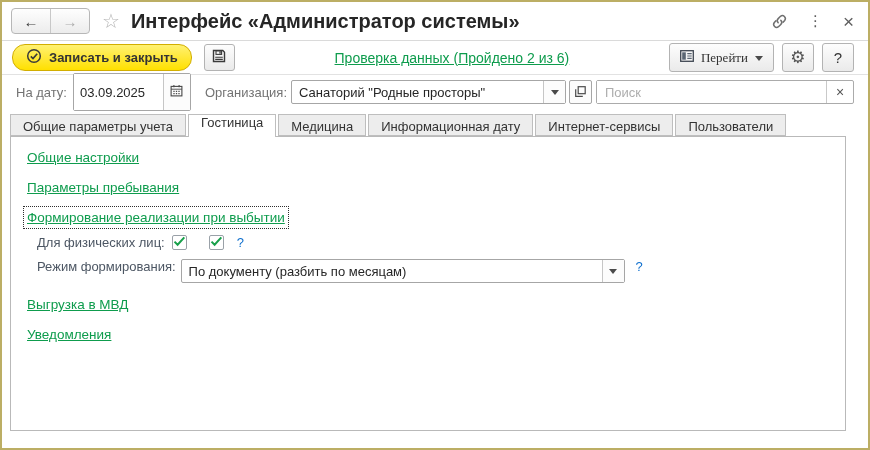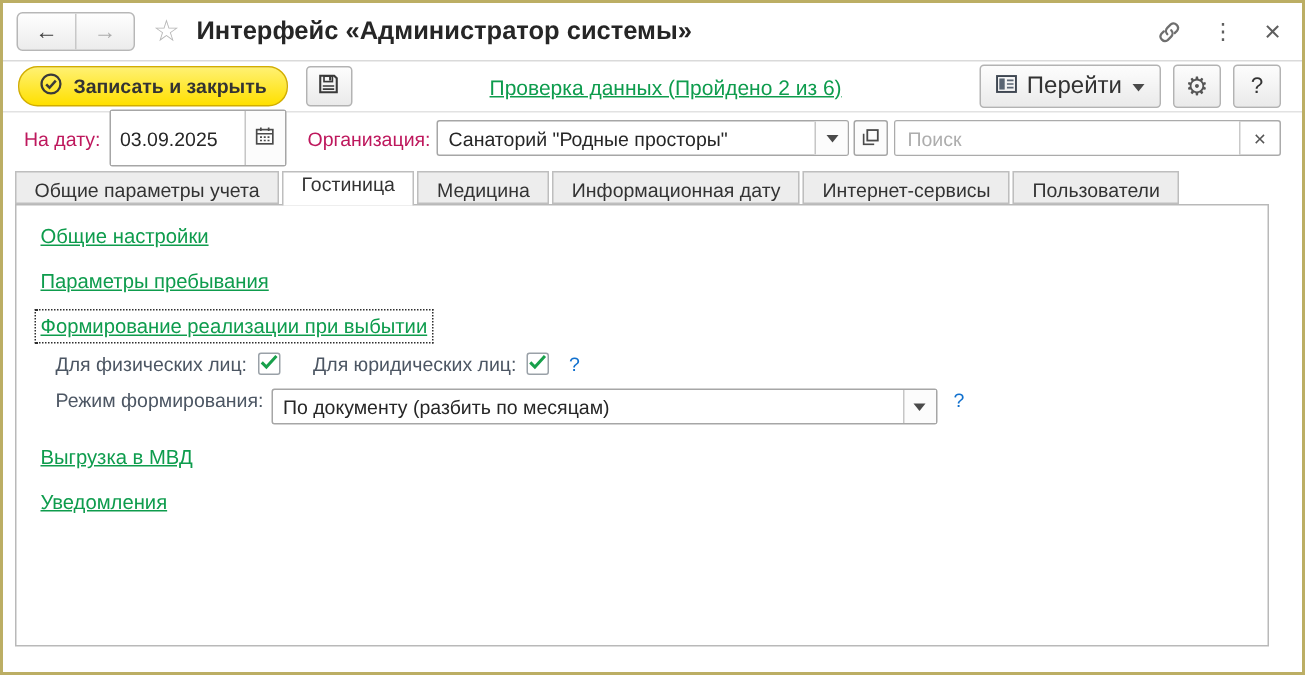--- a/index.html
+++ b/index.html
@@ -8,43 +8,43 @@
     border:2px solid #BCAE64;background:#fff;position:relative;overflow:hidden;
     font-family:"Liberation Sans","DejaVu Sans",sans-serif;font-size:13px;color:#333;
   }
   
   .titlebar{height:39px;display:flex;align-items:center;padding:0 14px 0 9px;border-bottom:1px solid #DADADA;box-sizing:border-box;}
   .nav-group{display:flex;height:24px;border:1px solid #B7B7B7;border-radius:4px;overflow:hidden;background:linear-gradient(#FEFEFE,#ECECEC);}
   .nav-btn{width:38px;display:flex;align-items:center;justify-content:center;font-size:15px;color:#3A3A3A;cursor:pointer;}
   .nav-btn + .nav-btn{border-left:1px solid #C8C8C8;}
   .nav-btn.disabled{color:#ACACAC;}
   .star{color:#B7B7B7;font-size:20px;margin:0 11px 0 12px;line-height:1;cursor:pointer;}
-  .title{font-size:17px;font-weight:bold;color:#262626;white-space:nowrap;}
+  .title{font-size:20px;font-weight:bold;color:#262626;white-space:nowrap;}
   .titlebar-right{margin-left:auto;display:flex;align-items:center;gap:20px;}
   .tb-icon{color:#6E6E6E;display:flex;align-items:center;cursor:pointer;}
   .dots-glyph{font-size:15px;color:#5F5F5F;letter-spacing:0;}
   .close-glyph{font-size:19px;color:#5F5F5F;line-height:1;}
   
   .cmdbar{height:34px;display:flex;align-items:center;padding:0 14px 0 10px;border-bottom:1px solid #E2E2E2;box-sizing:border-box;}
   .btn-yellow{height:25px;display:flex;align-items:center;gap:7px;padding:0 13px;border:1px solid #D2AE00;border-radius:13px;
     background:linear-gradient(#FFF172,#FFE000);font-weight:bold;font-size:13px;color:#333;cursor:pointer;}
   .btn-icon{width:29px;height:25px;margin-left:12px;border:1px solid #B3B3B3;border-radius:3px;
     background:linear-gradient(#FDFDFD,#EAEAEA);display:flex;align-items:center;justify-content:center;cursor:pointer;}
   .green-link{color:#0E9C4D;text-decoration:underline;font-size:14px;margin:0 auto;cursor:pointer;white-space:nowrap;}
   .right-group{display:flex;align-items:center;gap:8px;}
   .btn-goto{height:27px;display:flex;align-items:center;gap:7px;padding:0 10px;border:1px solid #B3B3B3;border-radius:3px;
-    background:linear-gradient(#FDFDFD,#EAEAEA);font-size:16px;color:#333;cursor:pointer;}
+    background:linear-gradient(#FDFDFD,#EAEAEA);font-size:13px;color:#333;cursor:pointer;font-family:Liberation Serif, serif;}
   .btn-square{width:30px;height:27px;border:1px solid #B3B3B3;border-radius:3px;background:linear-gradient(#FDFDFD,#EAEAEA);
     display:flex;align-items:center;justify-content:center;cursor:pointer;}
   .gear-glyph{font-size:17px;color:#555;line-height:1;}
   .help-glyph{font-size:15px;color:#333;}
   .caret{width:0;height:0;border:4px solid transparent;border-top:5px solid #4A4A4A;margin-top:5px;}
   
   .fieldsbar{height:34px;display:flex;align-items:center;padding:0 14px;box-sizing:border-box;}
-  .f-label{color:#be185d;white-space:nowrap;}
+  .f-label{color:#737373;white-space:nowrap;}
   .date-wrap{display:flex;height:38px;box-sizing:border-box;border:1px solid #A6A6A6;border-radius:2px;width:118px;margin-left:6px;background:#fff;}
   .date-input{border:none;outline:none;flex:1;min-width:0;padding:0 6px;font:inherit;color:#262626;}
   .seg-btn{width:26px;border-left:1px solid #C6C6C6;display:flex;align-items:center;justify-content:center;background:#FCFCFC;cursor:pointer;}
   .org-label{margin-left:14px;}
   .combo{display:flex;height:24px;box-sizing:border-box;border:1px solid #A6A6A6;border-radius:2px;background:#fff;}
   .combo-value{flex:1;display:flex;align-items:center;padding:0 7px;color:#262626;white-space:nowrap;overflow:hidden;}
   .combo-arrow{width:21px;border-left:1px solid #C6C6C6;display:flex;align-items:center;justify-content:center;cursor:pointer;background:#FCFCFC;}
   .combo-arrow .caret{margin-top:4px;border-top-width:5px;}
   .open-btn{width:23px;height:24px;box-sizing:border-box;border:1px solid #A6A6A6;border-radius:2px;margin-left:3px;
     display:flex;align-items:center;justify-content:center;background:#FCFCFC;cursor:pointer;}
@@ -196,21 +196,20 @@
     <div class="cb-row">
       <span class="cb-label">Для физических лиц:</span>
       <span class="checkbox">
         <span>
           <svg width="13" height="11" viewBox="0 0 13 11" fill="none">
             <path d="M1.5 5.6 L4.6 8.7 L11.3 1.4" stroke="#18A04B" stroke-width="2"></path>
           </svg>
         </span>
       </span>
       <span class="spacer8"></span>
-      <span class="cb-label">Для юридических лиц:</span>
       <span class="checkbox">
         <span>
           <svg width="13" height="11" viewBox="0 0 13 11" fill="none">
             <path d="M1.5 5.6 L4.6 8.7 L11.3 1.4" stroke="#18A04B" stroke-width="2"></path>
           </svg>
         </span>
       </span>
       <a class="help-link">?</a>
     </div>
     <div class="mode-row">

